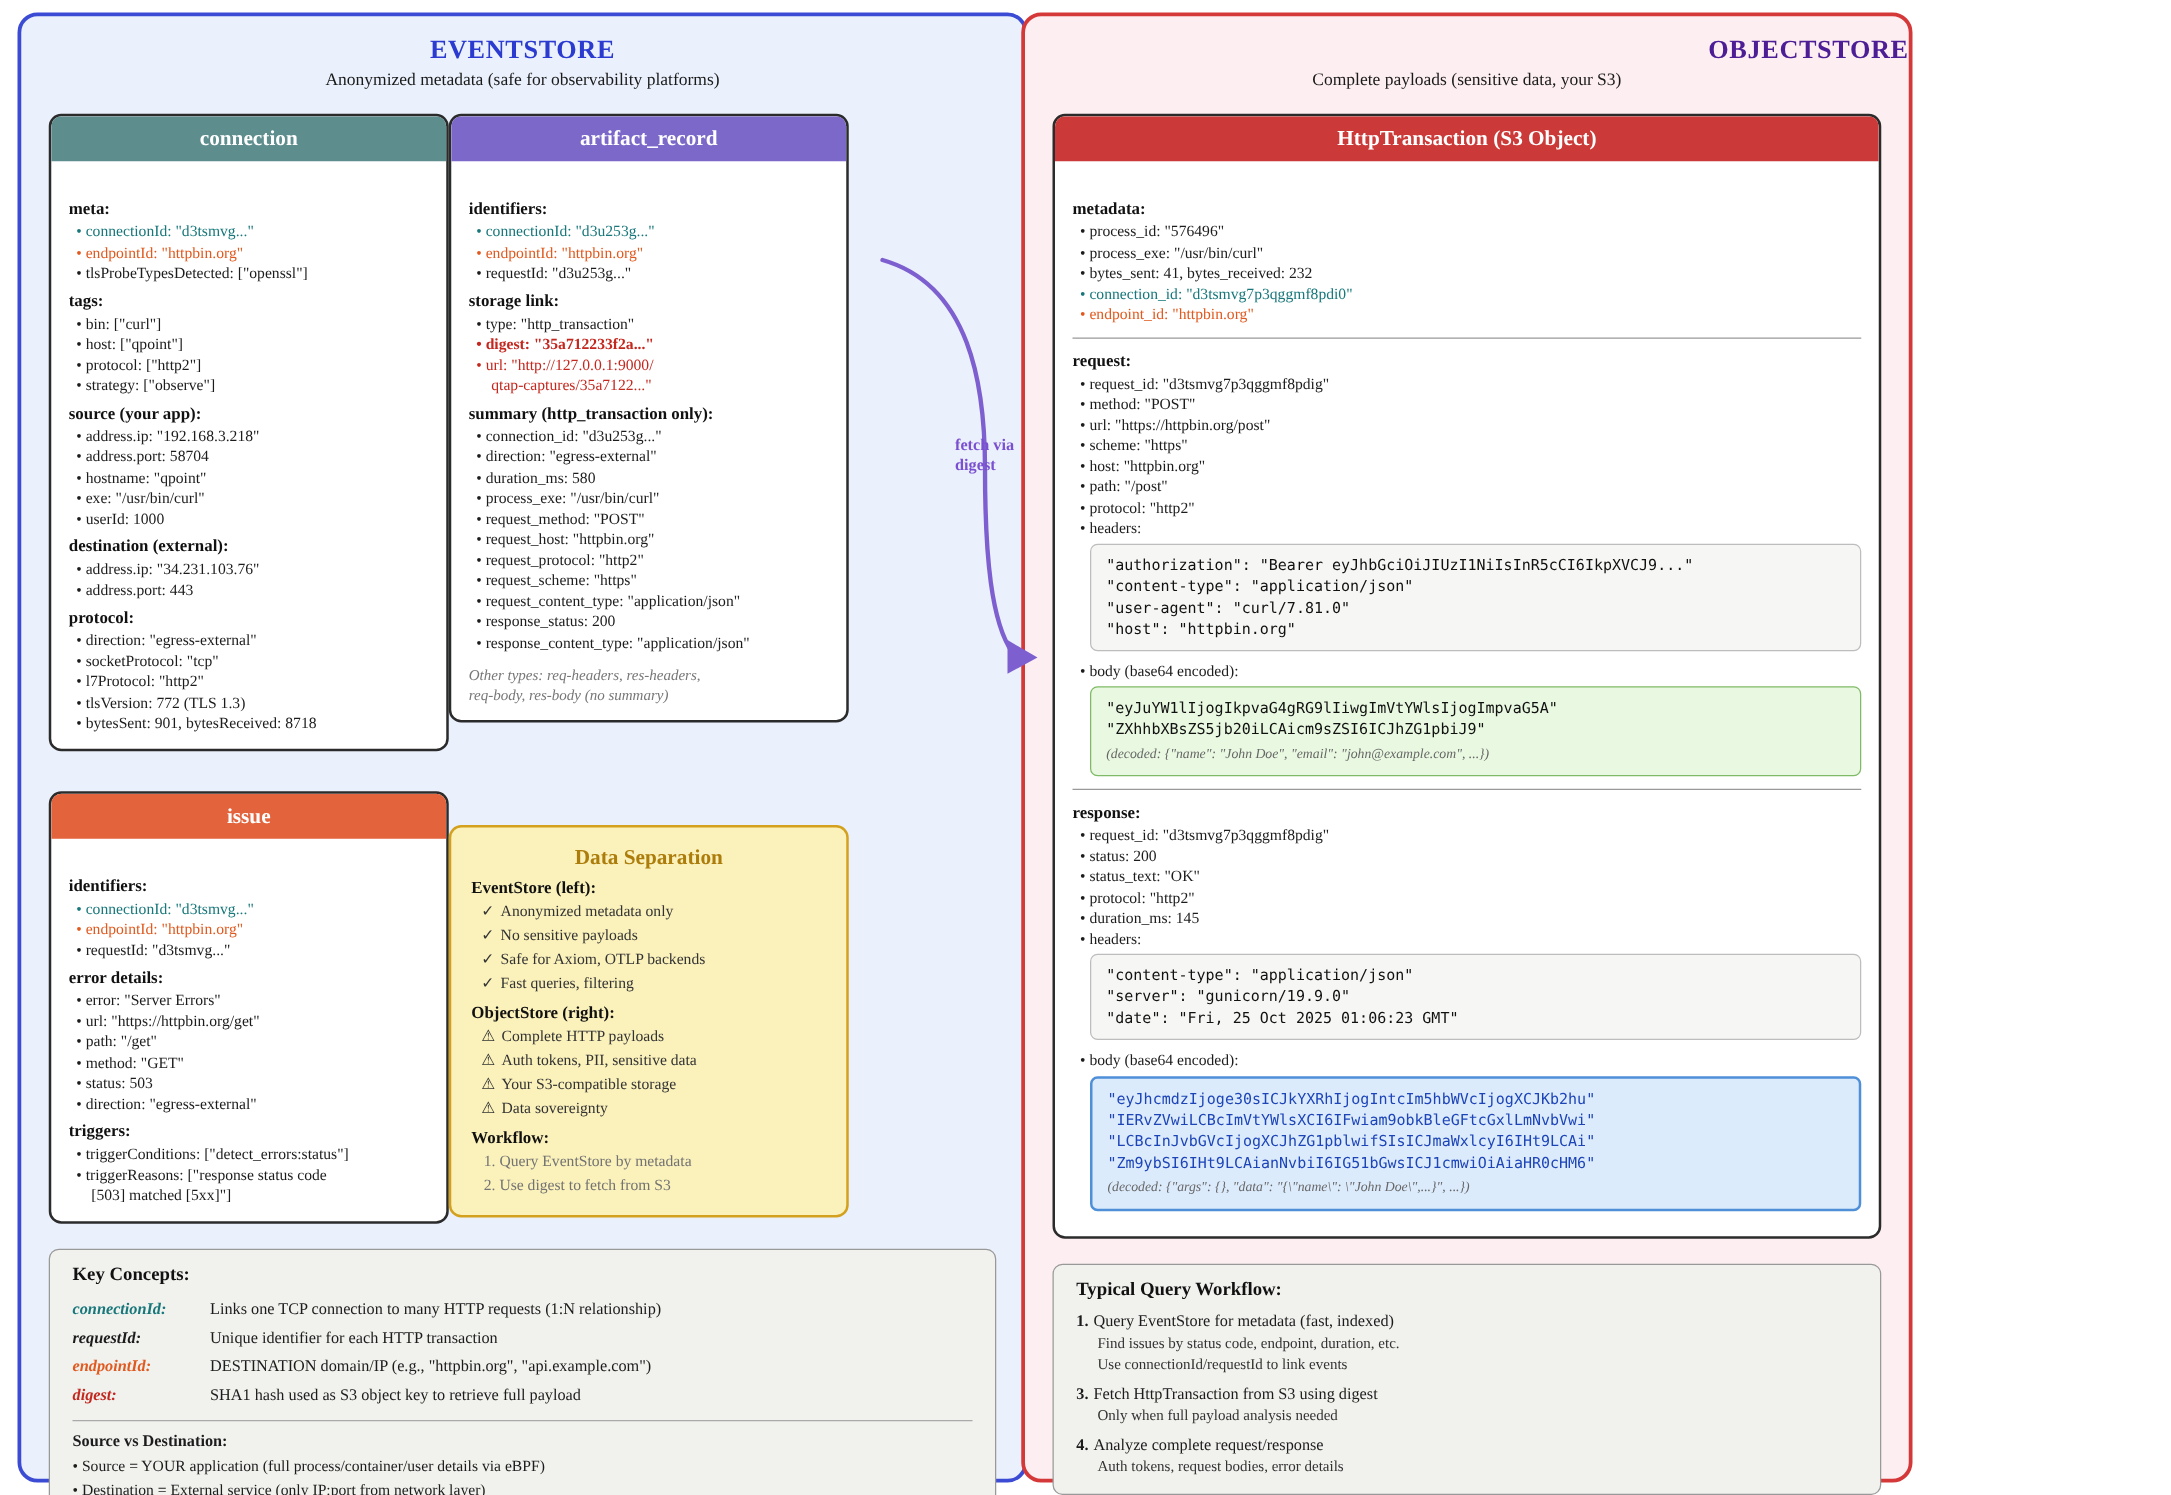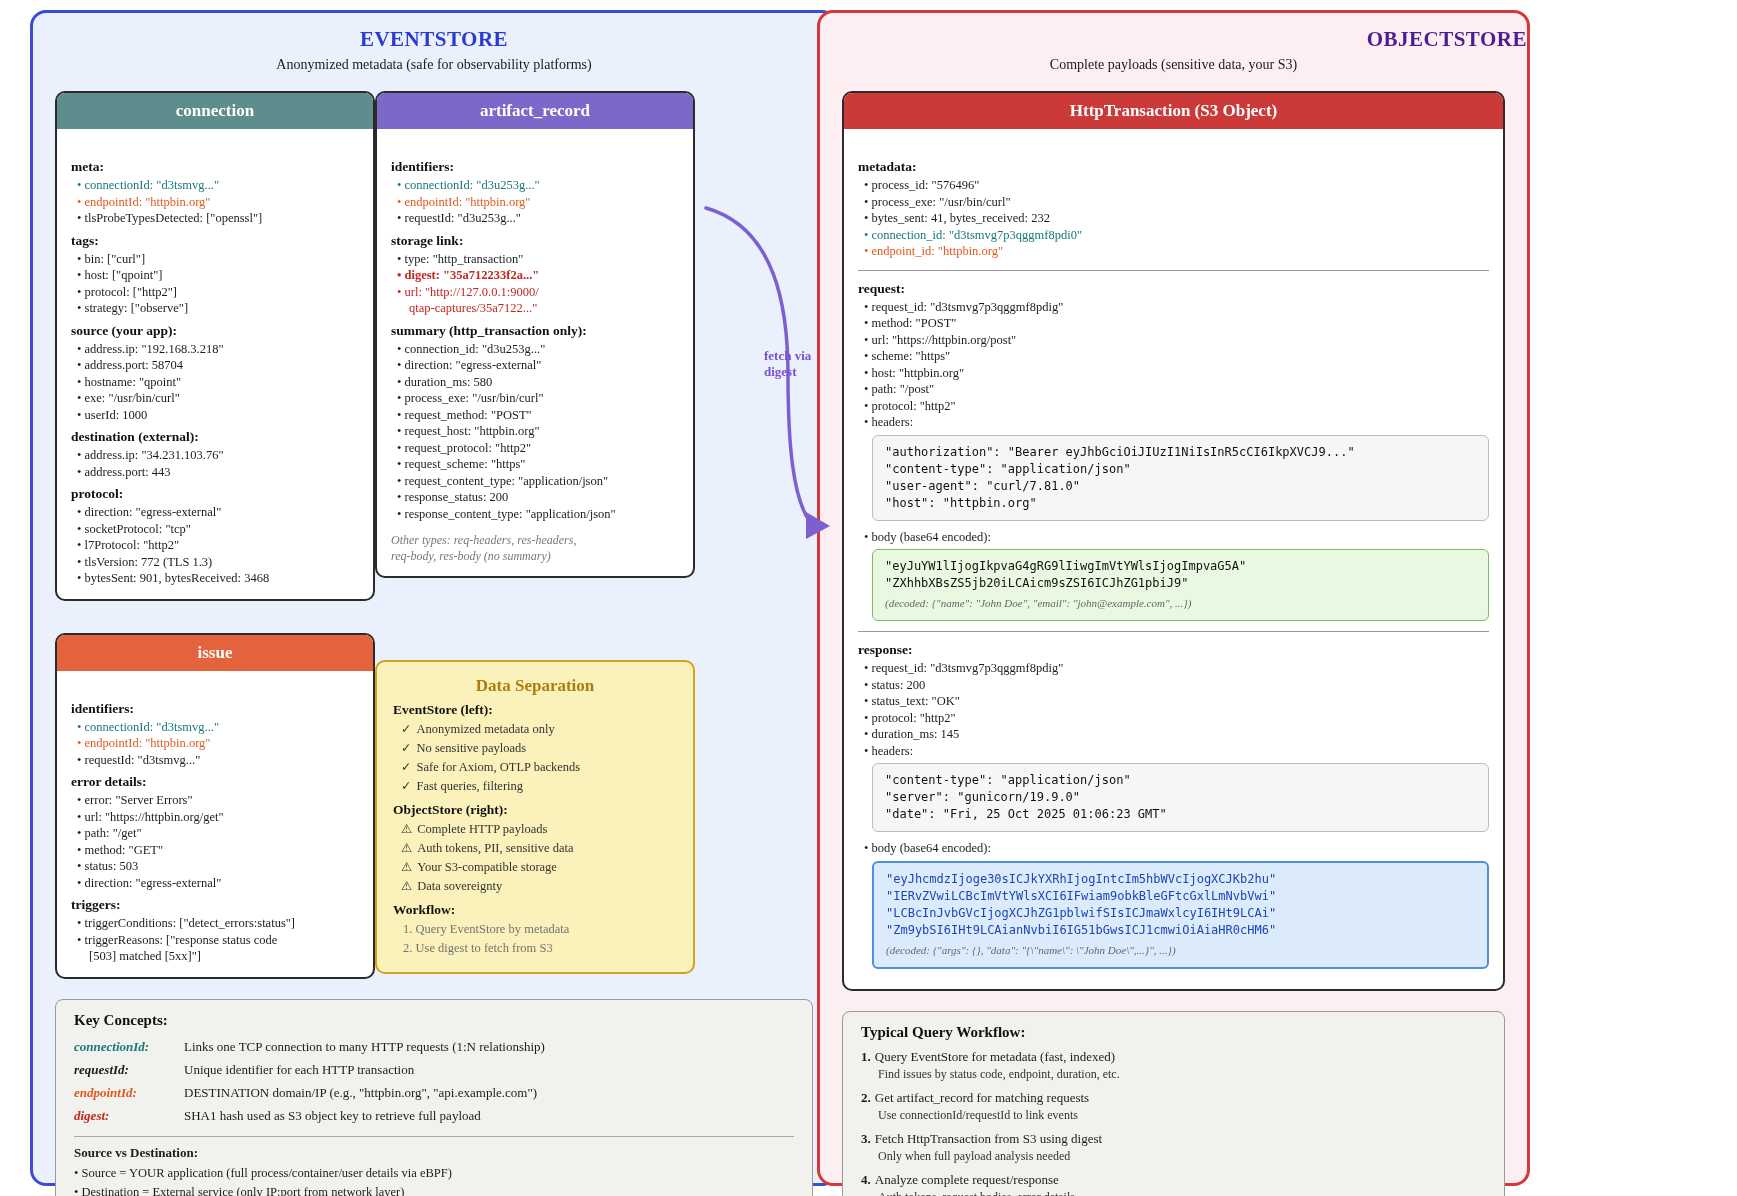--- a/index.html
+++ b/index.html
@@ -1,19 +1,19 @@
 <!DOCTYPE html>
 <html><head>
 <meta charset="utf-8">
 <style>
   html,body{margin:0;padding:0;background:#fff;}
   #root{position:relative;width:1737px;height:1196px;background:#fff;
         font-family:"Liberation Serif","DejaVu Serif",serif;color:#1c1c1c;overflow:hidden;}
   .panel{position:absolute;top:10px;height:1176px;border-radius:16px;box-sizing:border-box;}
-  #eventstore-panel{left:14px;width:808px;background:#eaf1fc;border:3px solid #3c4bd4;margin-left:16px;}
+  #eventstore-panel{left:14px;width:808px;background:#eaf1fc;border:3px solid #3c4bd4;}
   #objectstore-panel{left:817px;width:713px;background:#fdeef1;border:3px solid #d53838;}
   .panel-title{text-align:center;font-weight:bold;font-size:21px;margin-top:14px;letter-spacing:.5px;}
   #eventstore-panel .panel-title{color:#2b3bd0;}
   #objectstore-panel .panel-title{color:#4c1d95;text-align:right;}
   .panel-sub{text-align:center;font-size:14px;color:#1a1a1a;margin-top:5px;}
 
   .cols{display:flex;margin:18px 22px 0;}
   .col{width:320px;display:flex;flex-direction:column;gap:32px;}
 
   .card{background:#fff;border:2px solid #2b2b2b;border-radius:10px;overflow:hidden;}
@@ -107,21 +107,21 @@
             <ul class="items">
               <li>address.ip: "34.231.103.76"</li>
               <li>address.port: 443</li>
             </ul>
             <div class="sec-h">protocol:</div>
             <ul class="items">
               <li>direction: "egress-external"</li>
               <li>socketProtocol: "tcp"</li>
               <li>l7Protocol: "http2"</li>
               <li>tlsVersion: 772 (TLS 1.3)</li>
-              <li>bytesSent: 901, bytesReceived: 3468</li>
+              <li>bytesSent: 901, bytesReceived: 8718</li>
             </ul>
           </div>
         </div>
 
         <div class="card">
           <div class="card-header hdr-orange">issue</div>
           <div class="card-body">
             <div class="sec-h">identifiers:</div>
             <ul class="items">
               <li class="c-teal">connectionId: "d3tsmvg..."</li>
@@ -305,23 +305,20 @@
         </div>
       </div>
     </div>
 
     <div class="graybox">
       <div class="gb-h">Typical Query Workflow:</div>
       <div class="wf-step">
         <span class="wf-num">1.</span><span>Query EventStore for metadata (fast, indexed)</span>
       </div>
       <div class="wf-note">Find issues by status code, endpoint, duration, etc.</div>
-      <div class="wf-step">
-        <span class="wf-num">2.</span><span>Get artifact_record for matching requests</span>
-      </div>
       <div class="wf-note">Use connectionId/requestId to link events</div>
       <div class="wf-step">
         <span class="wf-num">3.</span><span>Fetch HttpTransaction from S3 using digest</span>
       </div>
       <div class="wf-note">Only when full payload analysis needed</div>
       <div class="wf-step">
         <span class="wf-num">4.</span><span>Analyze complete request/response</span>
       </div>
       <div class="wf-note">Auth tokens, request bodies, error details</div>
     </div>

